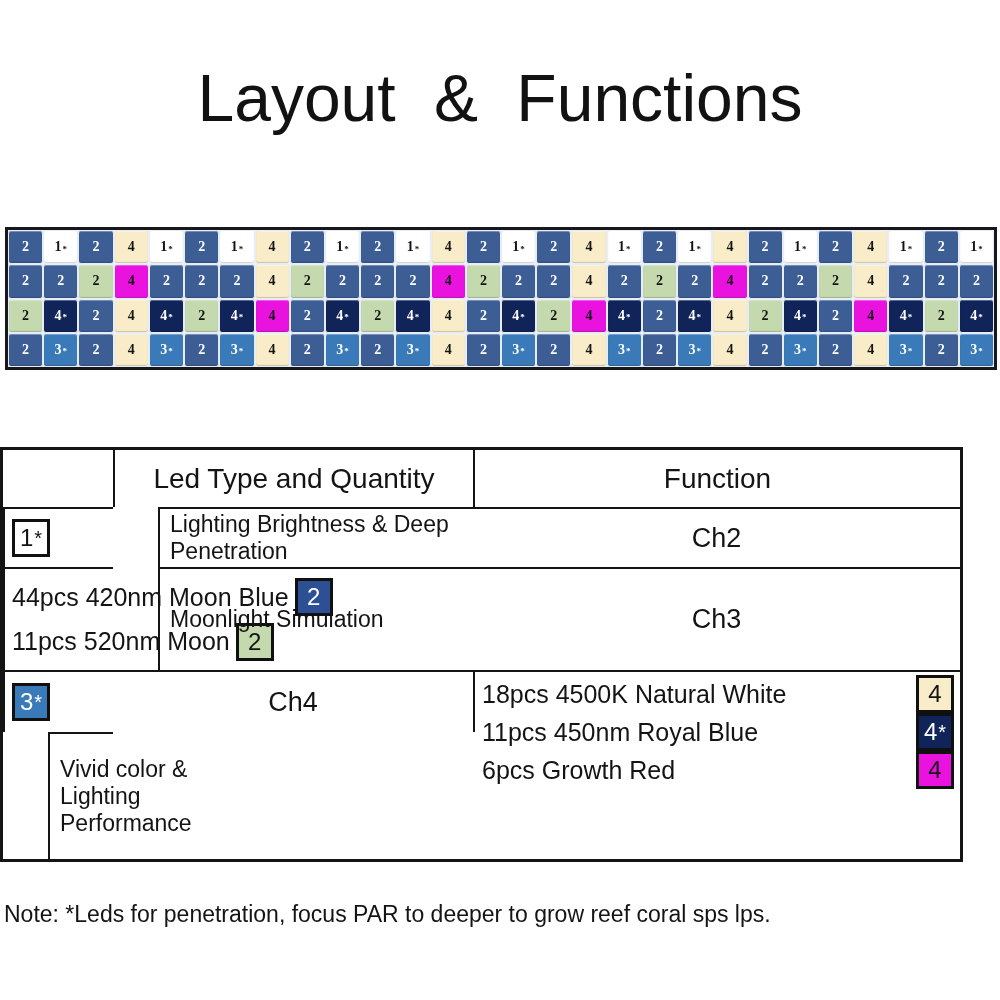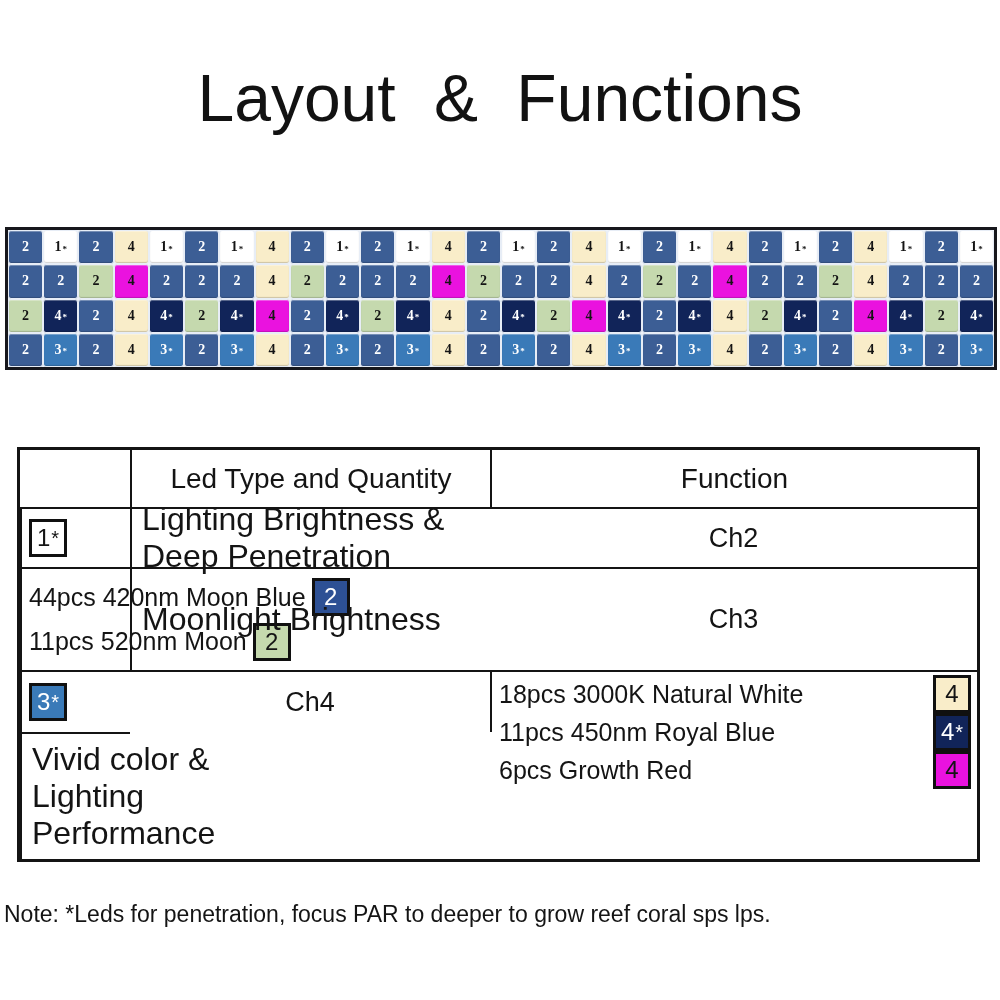--- a/index.html
+++ b/index.html
@@ -15,36 +15,36 @@
   .led-grid { position:absolute; left:5px; top:227px; width:992px; height:143px;
               border:3px solid #17171c; background:#eef2f8;
               display:grid; grid-template-columns:repeat(28,1fr); grid-template-rows:repeat(4,1fr); }
   .led-cell { display:flex; align-items:center; justify-content:center;
               font-family:"Liberation Serif", serif; font-weight:700; font-size:14px; line-height:1;
               border:1px solid #e7edf6; border-radius:3px;
               box-shadow: inset 0 1px 0 rgba(255,255,255,.30), inset 0 -1px 1px rgba(0,0,0,.18); }
   .led-cell .ast { display:inline-block; font-size:9px; margin-left:1px; transform:translateY(2px); }
 
   
-  .func-table { position:absolute; left:17px; top:447px; width:963px; height:415px;
+  .func-table { position:absolute; left:0; top:447px; width:963px; height:415px;
                 border:3px solid #141414; background:#fff;
                 display:grid; grid-template-columns:110px 360px 1fr;
                 grid-template-rows:57px 60px 103px 62px 1fr; }
   .tcell { display:flex; align-items:center; min-width:0; }
   .bl { border-left:2px solid #141414; }
   .bt { border-top:2px solid #141414; }
   .th { justify-content:center; font-size:28px; }
   .chname { justify-content:center; font-size:27px; }
   .types { flex-direction:column; justify-content:space-evenly; align-items:stretch; padding:3px 6px 3px 7px; }
   .type-line { display:flex; align-items:center; justify-content:space-between; gap:6px; }
   .type-text { font-size:25px; white-space:nowrap; }
   .swatch { flex:0 0 auto; width:38px; height:38px; border:3px solid #101010;
             display:flex; align-items:center; justify-content:center; font-size:24px; line-height:1; }
   .swatch .ast { font-size:20px; margin-left:1px; }
-  .fn { font-size:32px; padding-left:10px; }
+  .fn { font-size:23px; padding-left:10px;margin-left:45px; }
 
   
   .note { position:absolute; left:4px; top:901px; font-size:23px; color:#141414; }
 </style>
 </head>
 <body>
 
 <div class="page">
 
   <h1 class="title">Layout &amp; Functions</h1>
@@ -445,36 +445,36 @@
             <span>2</span>
           </span>
       </div>
       <div class="type-line">
         <span class="type-text">11pcs 520nm Moon</span>
         <span class="swatch" style="background: rgb(197, 217, 174); color: rgb(20, 20, 20);">
             <span>2</span>
           </span>
       </div>
     </div>
-    <div class="tcell fn bl bt">Moonlight Brightness</div>
+    <div class="tcell fn bl bt">Moonlight Simulation</div>
 
     <div class="tcell chname bt">Ch3</div>
     <div class="tcell types bl bt">
       <div class="type-line">
         <span class="swatch" style="background: rgb(58, 122, 184); color: rgb(255, 255, 255);">
             <span>3</span>
             <span class="ast">*</span>
           </span>
       </div>
     </div>
 
     <div class="tcell chname bt">Ch4</div>
     <div class="tcell types bl bt">
       <div class="type-line">
-        <span class="type-text">18pcs 3000K Natural White</span>
+        <span class="type-text">18pcs 4500K Natural White</span>
         <span class="swatch" style="background: rgb(249, 237, 201); color: rgb(20, 20, 20);">
             <span>4</span>
           </span>
       </div>
       <div class="type-line">
         <span class="type-text">11pcs 450nm Royal Blue</span>
         <span class="swatch" style="background: rgb(17, 36, 89); color: rgb(255, 255, 255);">
             <span>4</span>
             <span class="ast">*</span>
           </span>

